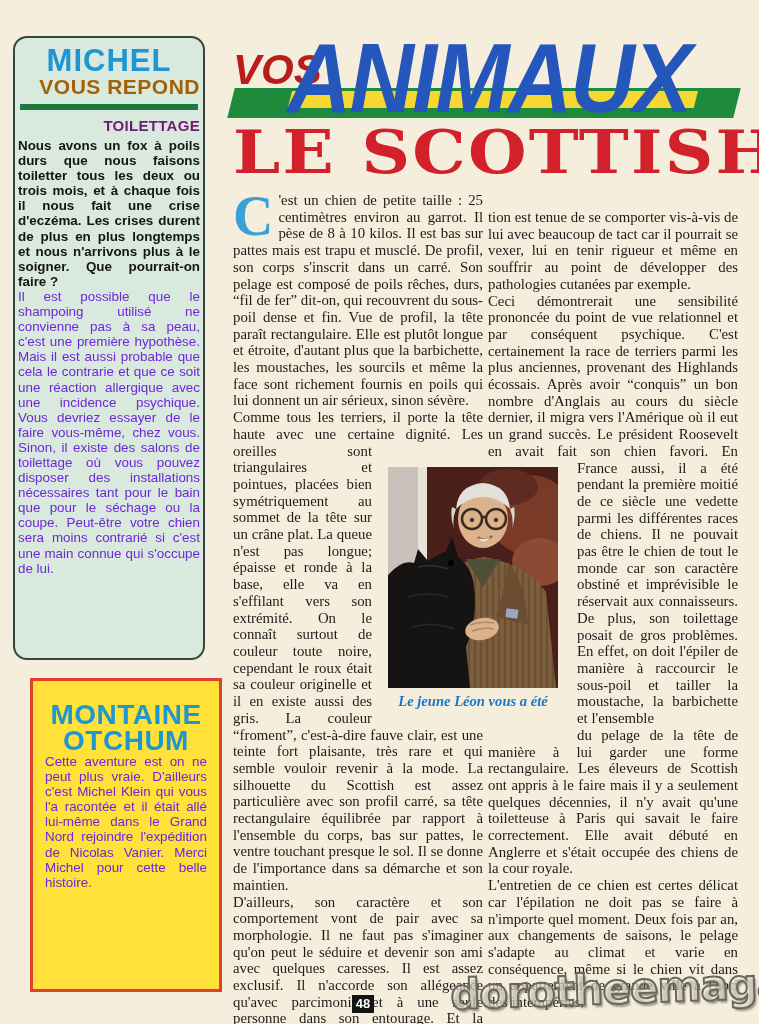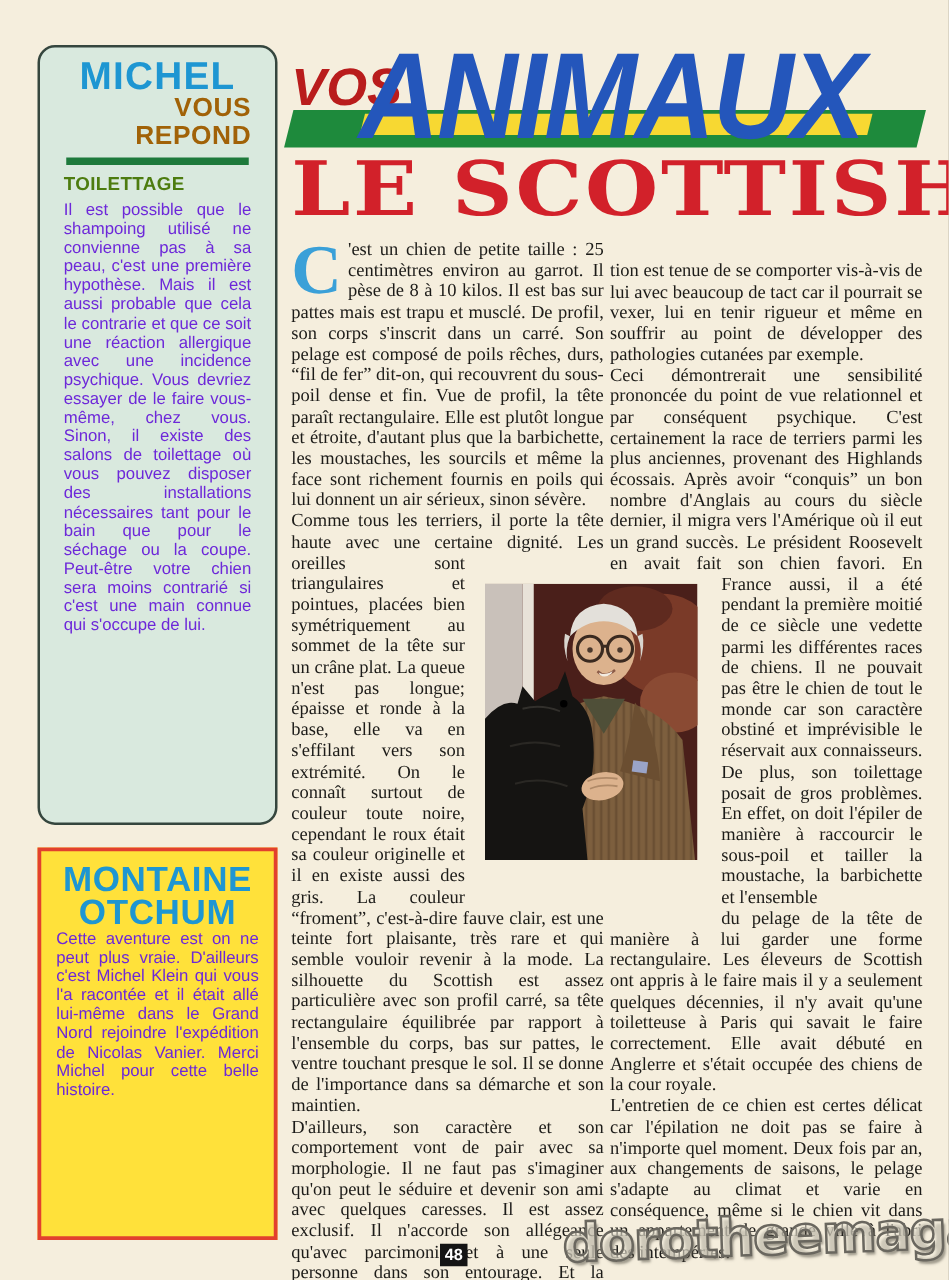--- a/index.html
+++ b/index.html
@@ -1,31 +1,31 @@
 <!DOCTYPE html>
 <html><head>
 <meta charset="utf-8">
 <style>
   html,body{margin:0;padding:0;background:#b8b2a2;}
   .page{position:relative;width:759px;height:1024px;background:#f5eedd;overflow:hidden;
         font-family:"Liberation Serif",serif;}
   
-  .box1{position:absolute;left:30px;top:36px;width:192px;height:624px;box-sizing:border-box;
-        background:#d9e9de;border:2px solid #35463e;border-radius:14px;padding:8px 19px;}
+  .box1{position:absolute;left:13px;top:36px;width:192px;height:624px;box-sizing:border-box;
+        background:#d9e9de;border:2px solid #35463e;border-radius:14px;padding:8px 3px;}
   .b1-t1,.b1-t2{font:800 31px/30px "Liberation Sans",sans-serif;color:#1e96d2;text-align:center;
         letter-spacing:1px;}
   .b1-t3{font:800 21px/22px "Liberation Sans",sans-serif;color:#a16207;text-align:right;
         letter-spacing:.5px;}
   .rule{height:6px;background:#1e7a3c;margin:6px 2px 8px;}
-  .sec-label{font:800 15px/16px "Liberation Sans",sans-serif;color:#4d7c0f;letter-spacing:.3px;
-        margin:0 0 4px 0;}
+  .sec-label{font:800 15px/16px "Liberation Sans",sans-serif;color:#701a75;letter-spacing:.3px;
+        margin:0 0 4px 0;text-align:right;}
   .sb-q{font:bold 13.4px/15.1px "Liberation Sans",sans-serif;color:#141412;text-align:justify;margin:0;}
   .sb-a{font:13.4px/15.1px "Liberation Sans",sans-serif;color:#6d28d9;text-align:justify;margin:0;}
   .box2{position:absolute;left:30px;top:678px;width:192px;height:314px;box-sizing:border-box;
-        background:#ffe13a;border:3px solid #e2402e;padding:10px 12px;}
+        background:#ffe13a;border:3px solid #e2402e;padding:21px 12px;}
   .b2-t{font:800 28px/26px "Liberation Sans",sans-serif;color:#1e96d2;text-align:center;
         letter-spacing:.5px;}
   .box2 .sb-q{margin-top:5px;}
   
   .band{position:absolute;left:231px;top:88px;width:506px;height:30px;background:#1e8a3c;
         transform:skewX(-14deg);}
   .band-yellow{position:absolute;left:58px;top:3px;right:42px;height:17px;background:#f7d832;}
   .kicker{position:absolute;left:233px;top:49px;font:bold italic 42px/42px "Liberation Sans",sans-serif;
         font-style:italic;color:#b91c1c;}
   .animaux{position:absolute;left:287px;top:29px;font:bold italic 96px/96px "Liberation Sans",sans-serif;
@@ -61,20 +61,21 @@
 </head>
 <body>
 
 <div class="page">
 
   <aside class="box1">
     <div class="b1-t1">MICHEL</div>
     <div class="b1-t3">VOUS REPOND</div>
     <div class="rule"></div>
     <div class="sec-label">TOILETTAGE</div>
+    <p class="sb-q">Nous avons un fox à poils durs que nous faisons toiletter tous les deux ou trois mois, et à chaque fois il nous fait une crise d'eczéma. Les crises durent de plus en plus longtemps et nous n'arrivons plus à le soigner. Que pourrait-on faire ?</p>
     <p class="sb-a">Il est possible que le shampoing utilisé ne convienne pas à sa peau, c'est une première hypothèse. Mais il est aussi probable que cela le contrarie et que ce soit une réaction allergique avec une incidence psychique. Vous devriez essayer de le faire vous-même, chez vous. Sinon, il existe des salons de toilettage où vous pouvez disposer des installations nécessaires tant pour le bain que pour le séchage ou la coupe. Peut-être votre chien sera moins contrarié si c'est une main connue qui s'occupe de lui.</p>
   </aside>
 
   <aside class="box2">
     <div class="b2-t">MONTAINE</div>
     <div class="b2-t">OTCHUM</div>
     <p class="sb-a">Cette aventure est on ne peut plus vraie. D'ailleurs c'est Michel Klein qui vous l'a racontée et il était allé lui-même dans le Grand Nord rejoindre l'expédition de Nicolas Vanier. Merci Michel pour cette belle histoire.</p>
   </aside>
 
   <div class="band">
@@ -137,20 +138,21 @@
         <path d="M0,108 Q14,92 26,96 L30,82 L40,94 Q50,88 58,84 L64,70 L70,90 Q84,100 86,120 Q90,150 78,180 L82,221 L0,221 Z" fill="#151412"></path>
         <path d="M30,100 Q45,96 60,102" fill="none" stroke="#32302c" stroke-width="1.5"></path>
         <path d="M20,130 Q40,124 60,130" fill="none" stroke="#2a2824" stroke-width="1.5"></path>
         <path d="M24,160 Q44,154 66,162" fill="none" stroke="#2a2824" stroke-width="1.5"></path>
         <circle cx="63" cy="96" r="3" fill="#000"></circle>
 
         <ellipse cx="94" cy="162" rx="17" ry="11" fill="#dcb28d" transform="rotate(-12 94 162)"></ellipse>
         <path d="M82,158 Q92,154 106,156 M84,164 Q94,160 106,162" fill="none" stroke="#b08a68" stroke-width="1.5"></path>
       </svg>
       <figcaption>
+        <div>Le jeune Léon vous a été</div>
       </figcaption>
     </figure>
   </div>
 
   <div class="pagenum">48</div>
   <div class="watermark">dorotheemagazine.fr</div>
 
 </div>
 
 </body></html>

